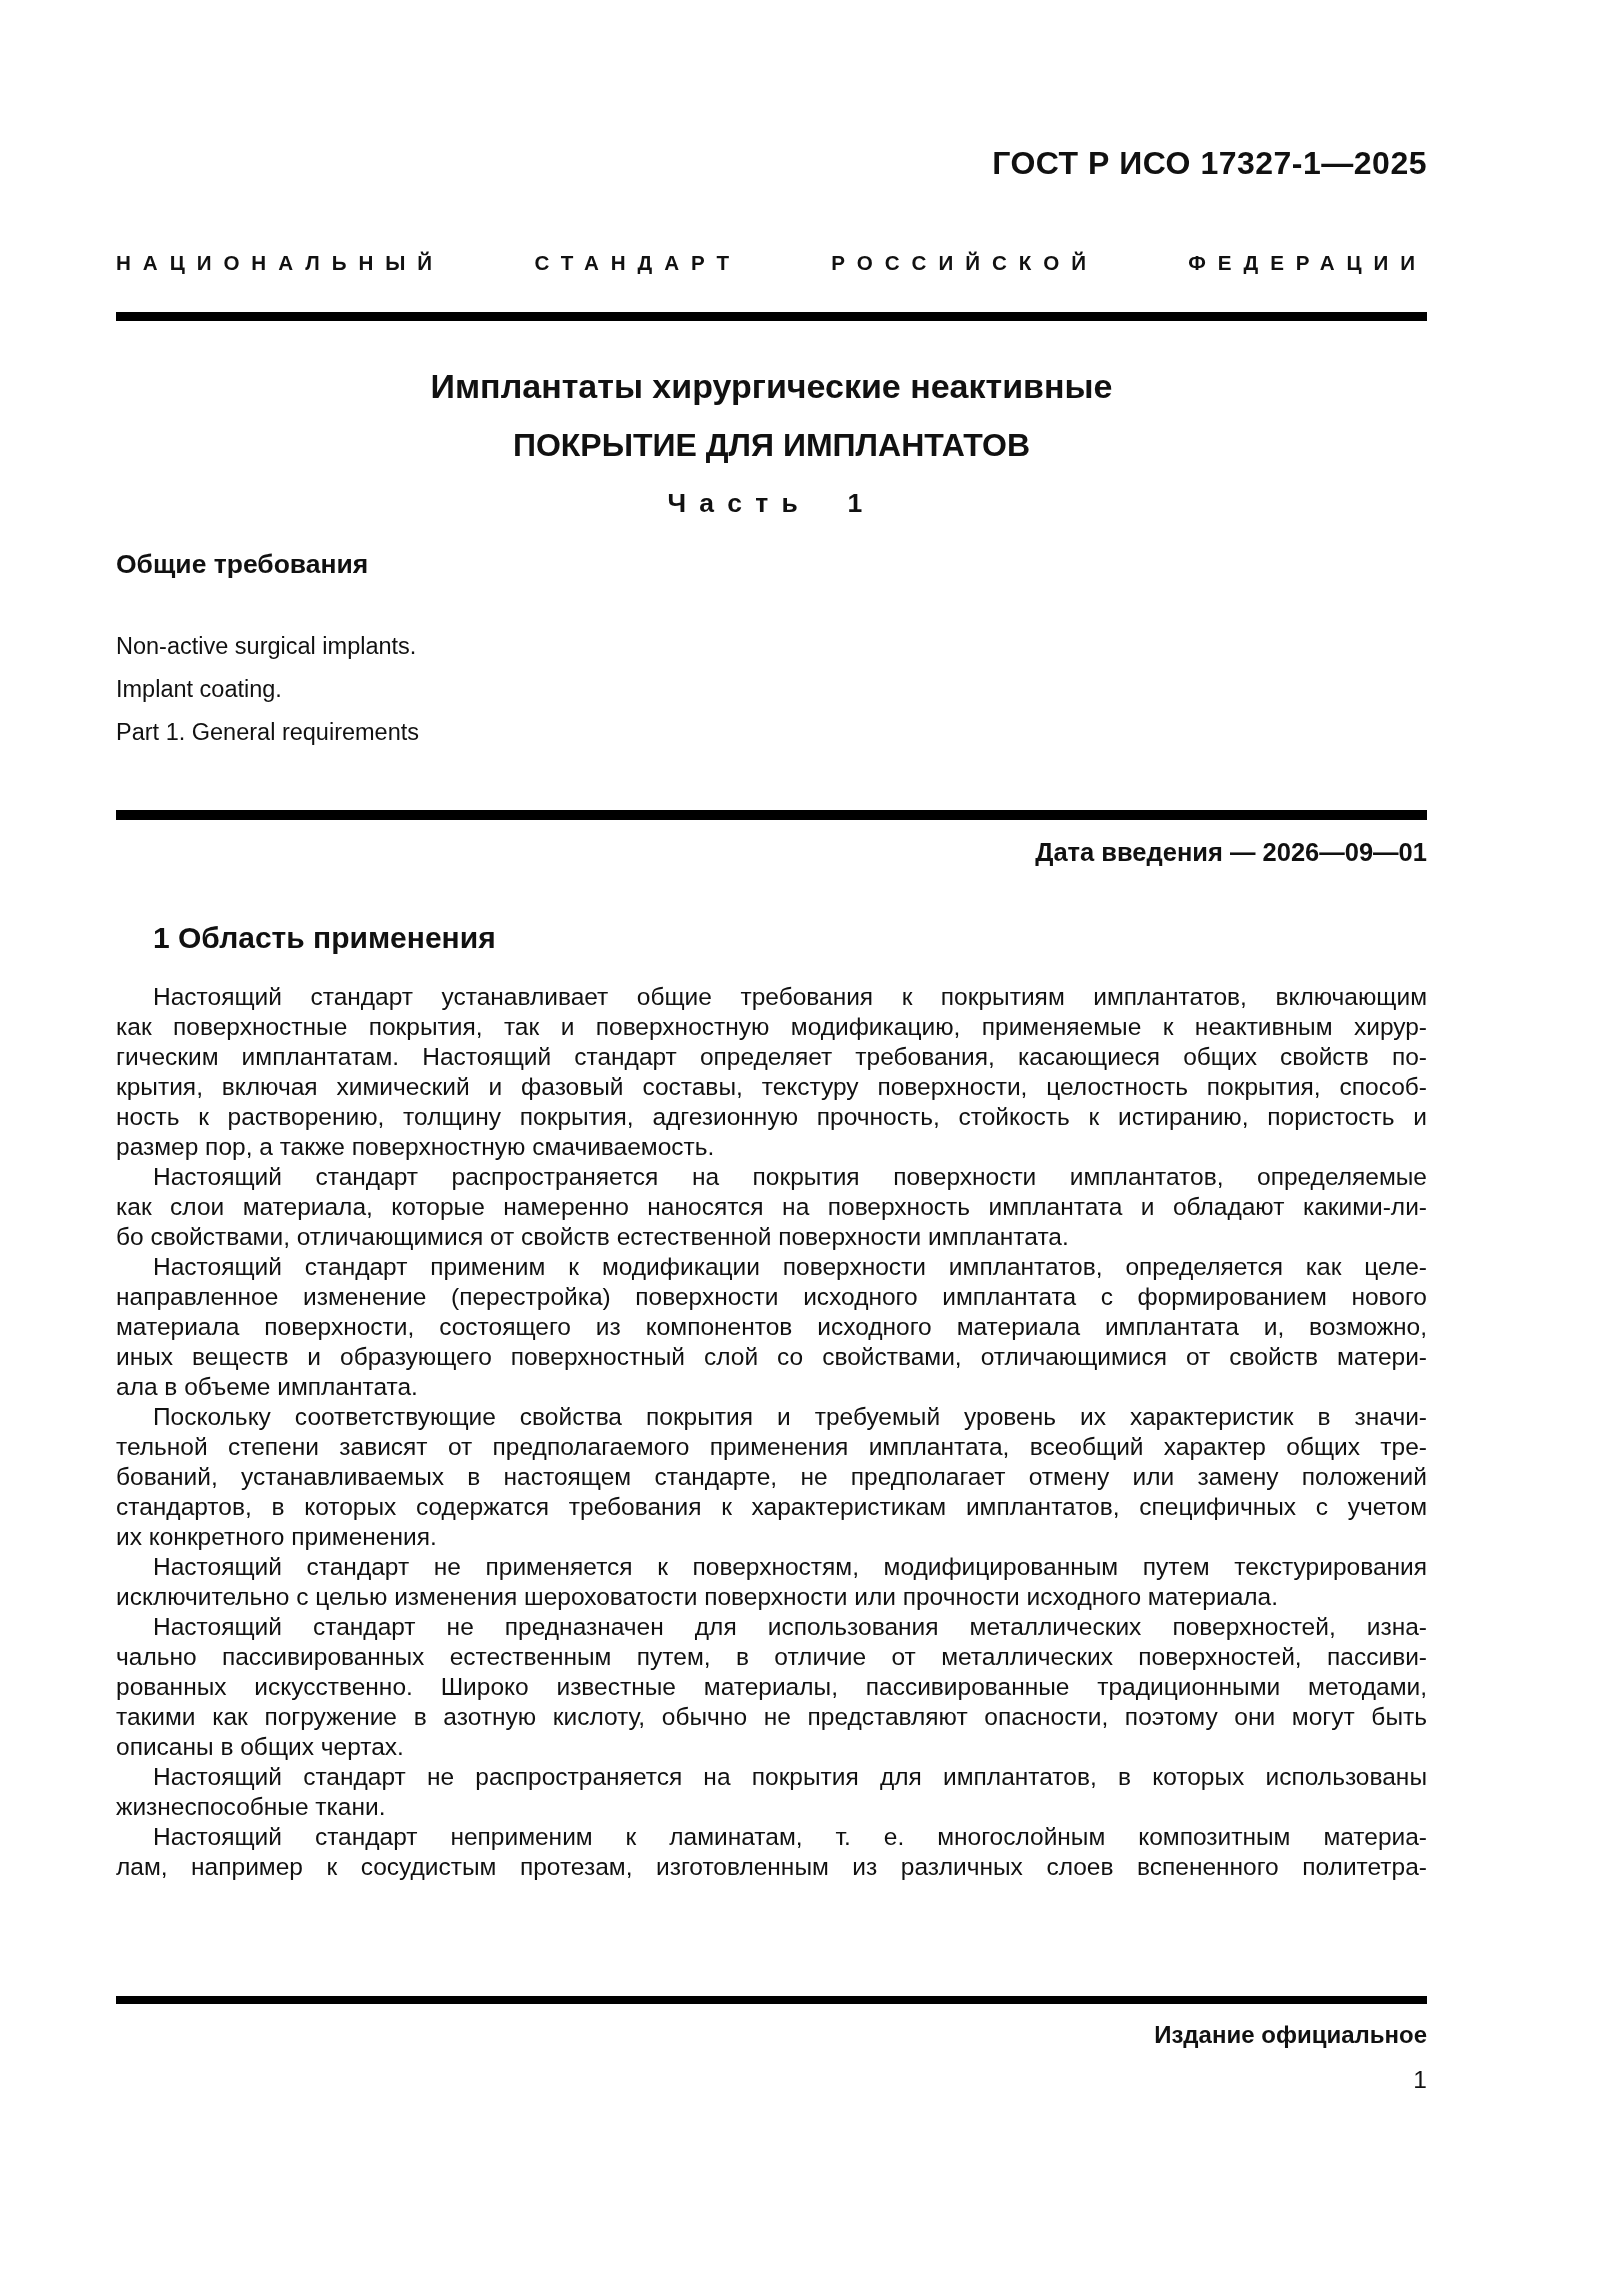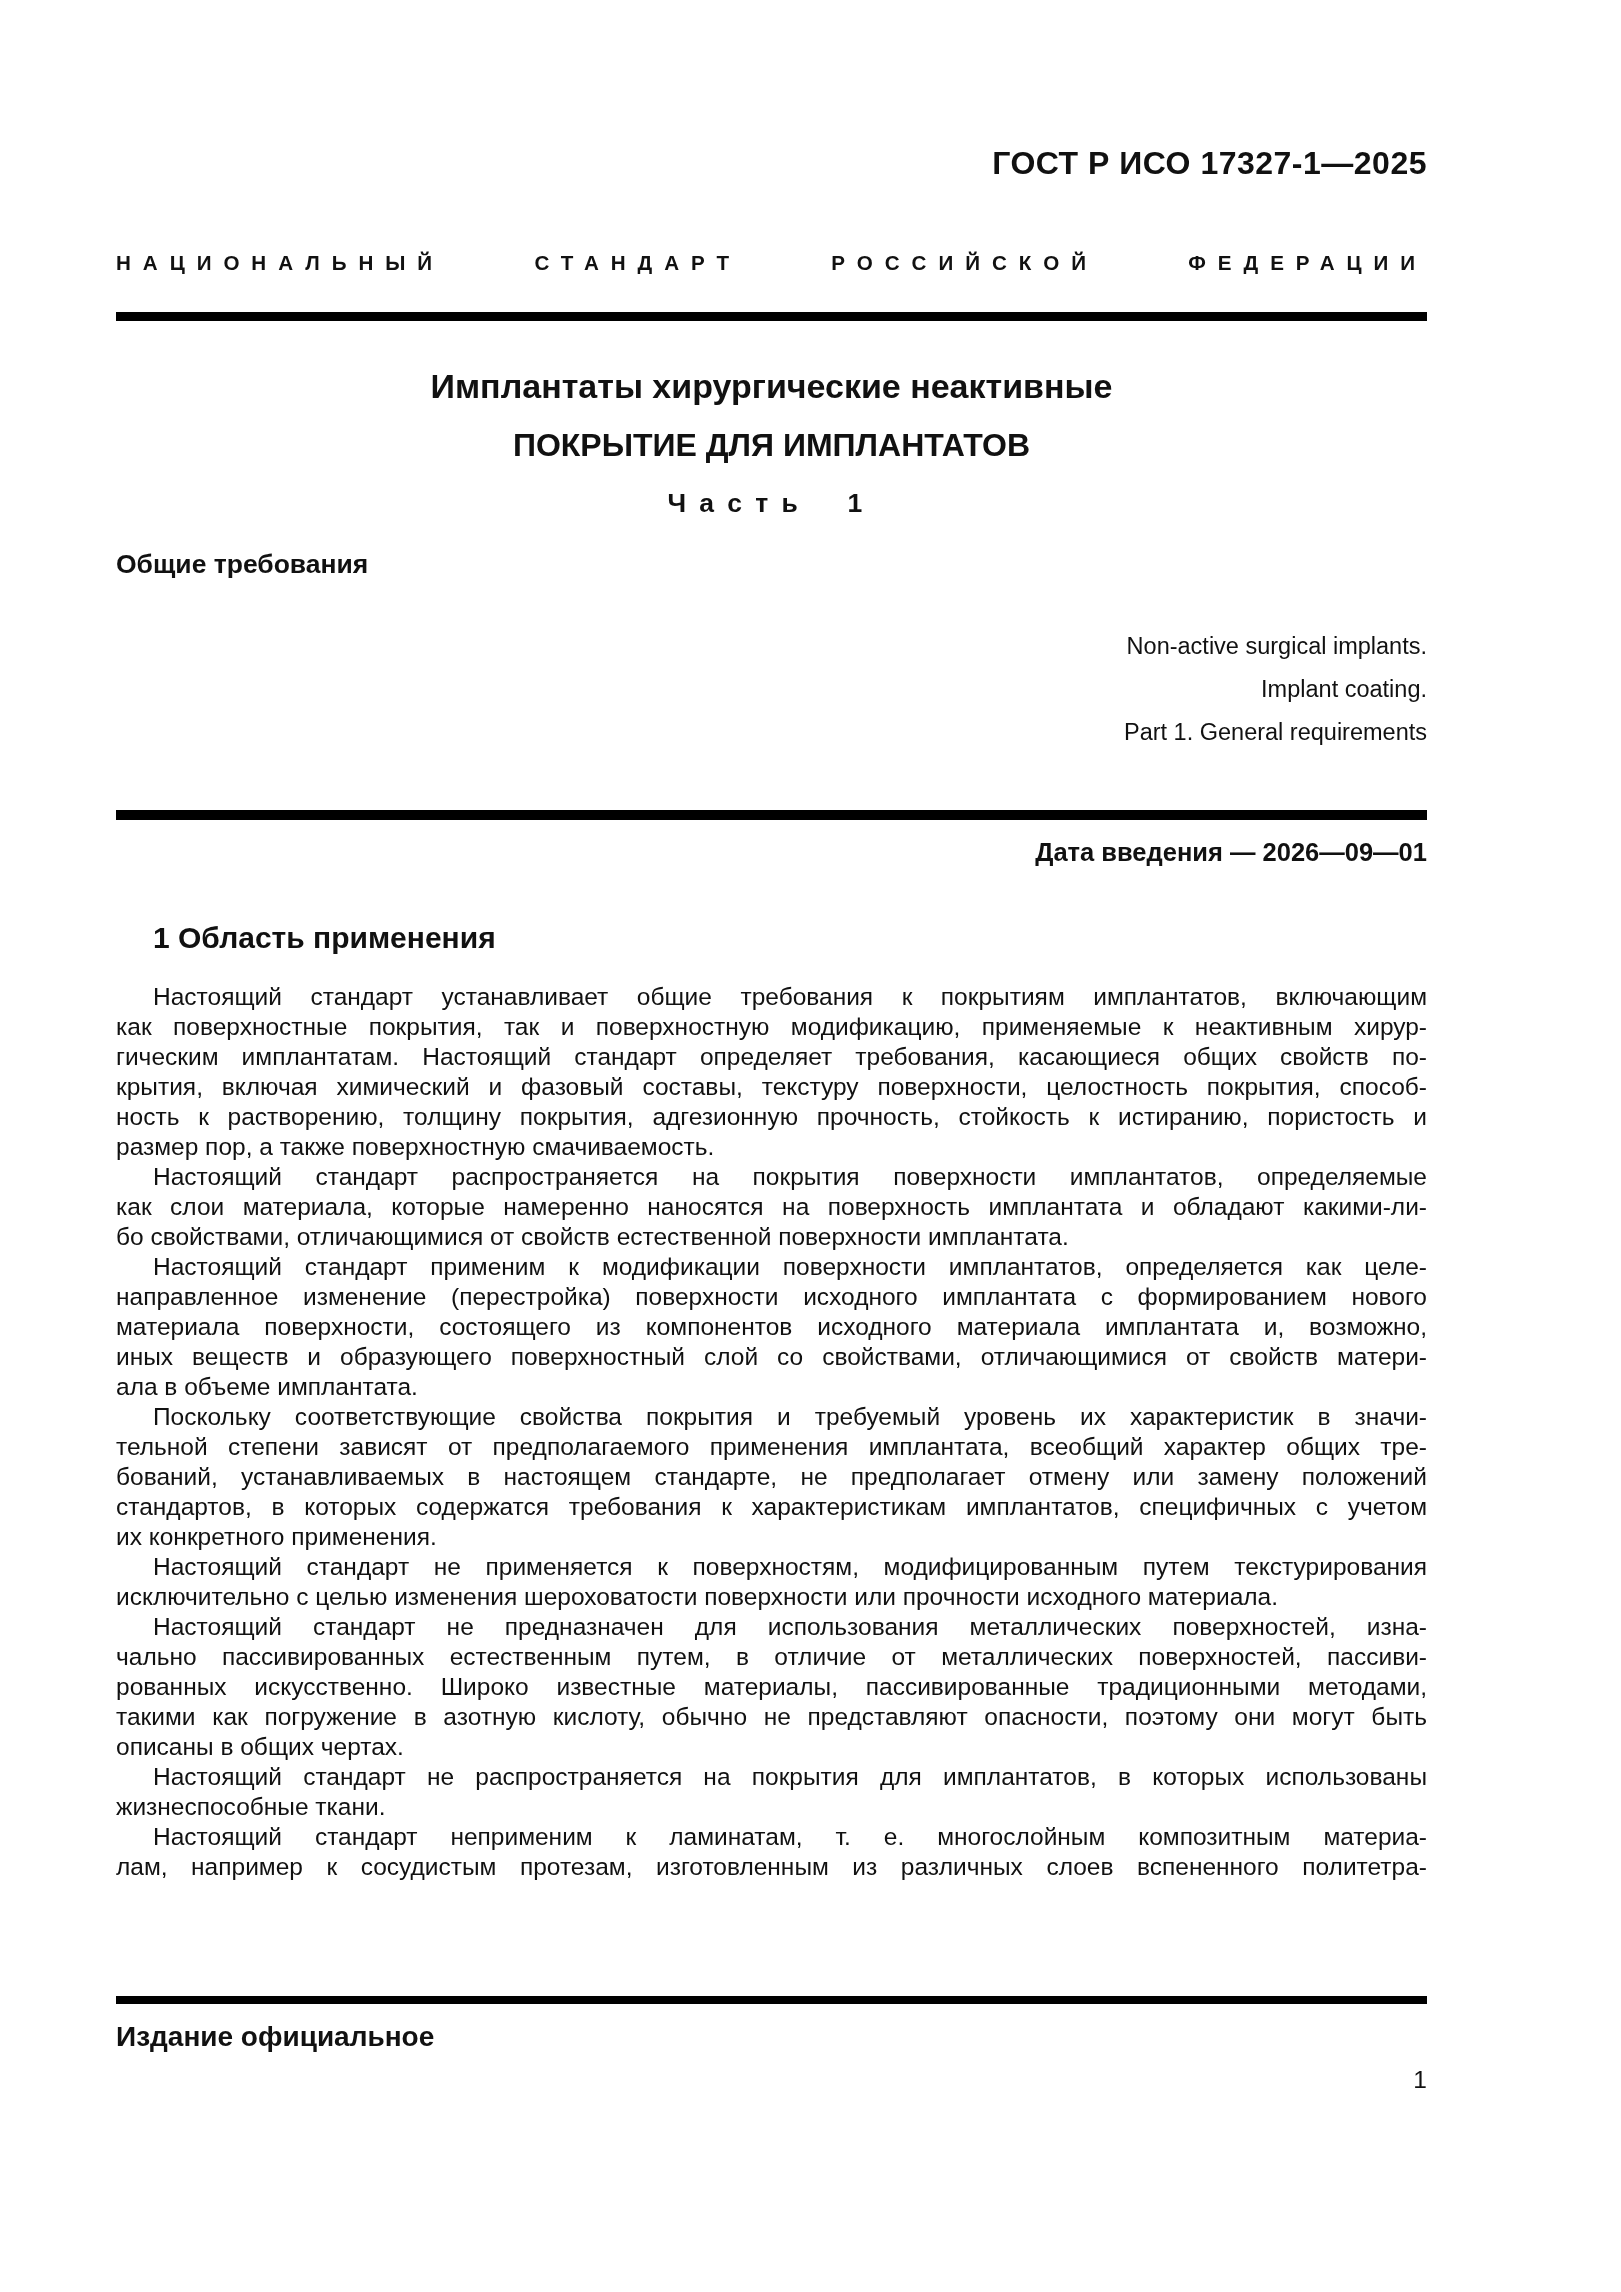--- a/index.html
+++ b/index.html
@@ -30,39 +30,39 @@
   .rule-top    { top:312px; height:8.8px; }
   .rule-mid    { top:810px; height:9.8px; }
   .rule-footer { top:1996px; height:7.8px; }
 
   .title-subject { top:367px; text-align:center; font-size:34px; font-weight:bold; }
   .title-main    { top:427px; text-align:center; font-size:32px; font-weight:bold; }
   .part-label    { top:488px; text-align:center; font-size:26.5px; font-weight:bold;
                    letter-spacing:0.5em; word-spacing:0.6em; }
   .title-sub     { top:549px; text-align:left; font-size:26.5px; font-weight:bold; }
 
-  .title-en { top:625px; text-align:right; font-size:23.5px; line-height:43px; }
+  .title-en { top:625px; text-align:left; font-size:23.5px; line-height:43px; }
 
   .effective-date { top:838px; text-align:right; font-size:25.5px; font-weight:bold; }
 
   .section-heading {
     top:921px; padding-left:37px; box-sizing:border-box;
     font-size:30px; font-weight:bold;
   }
 
   .body-text { top:982px; font-size:24.5px; line-height:30px; }
   .para { margin:0; }
   .line {
     text-align:justify; text-align-last:justify;
     white-space:nowrap;
   }
   .line.first { padding-left:37px; }
   .line.last  { text-align-last:left; }
 
-  .official-edition { top:2021px; font-size:28px; font-weight:bold; }
+  .official-edition { top:2021px; font-size:24px; font-weight:bold;text-align:right; }
   .page-number { top:2066px; text-align:right; font-size:24.5px; }
 </style>
 </head>
 <body>
 
 <div class="page">
 
   <div class="col doc-number">ГОСТ Р ИСО 17327-1—2025</div>
 
   <div class="col nat-std">НАЦИОНАЛЬНЫЙ СТАНДАРТ РОССИЙСКОЙ ФЕДЕРАЦИИ</div>

